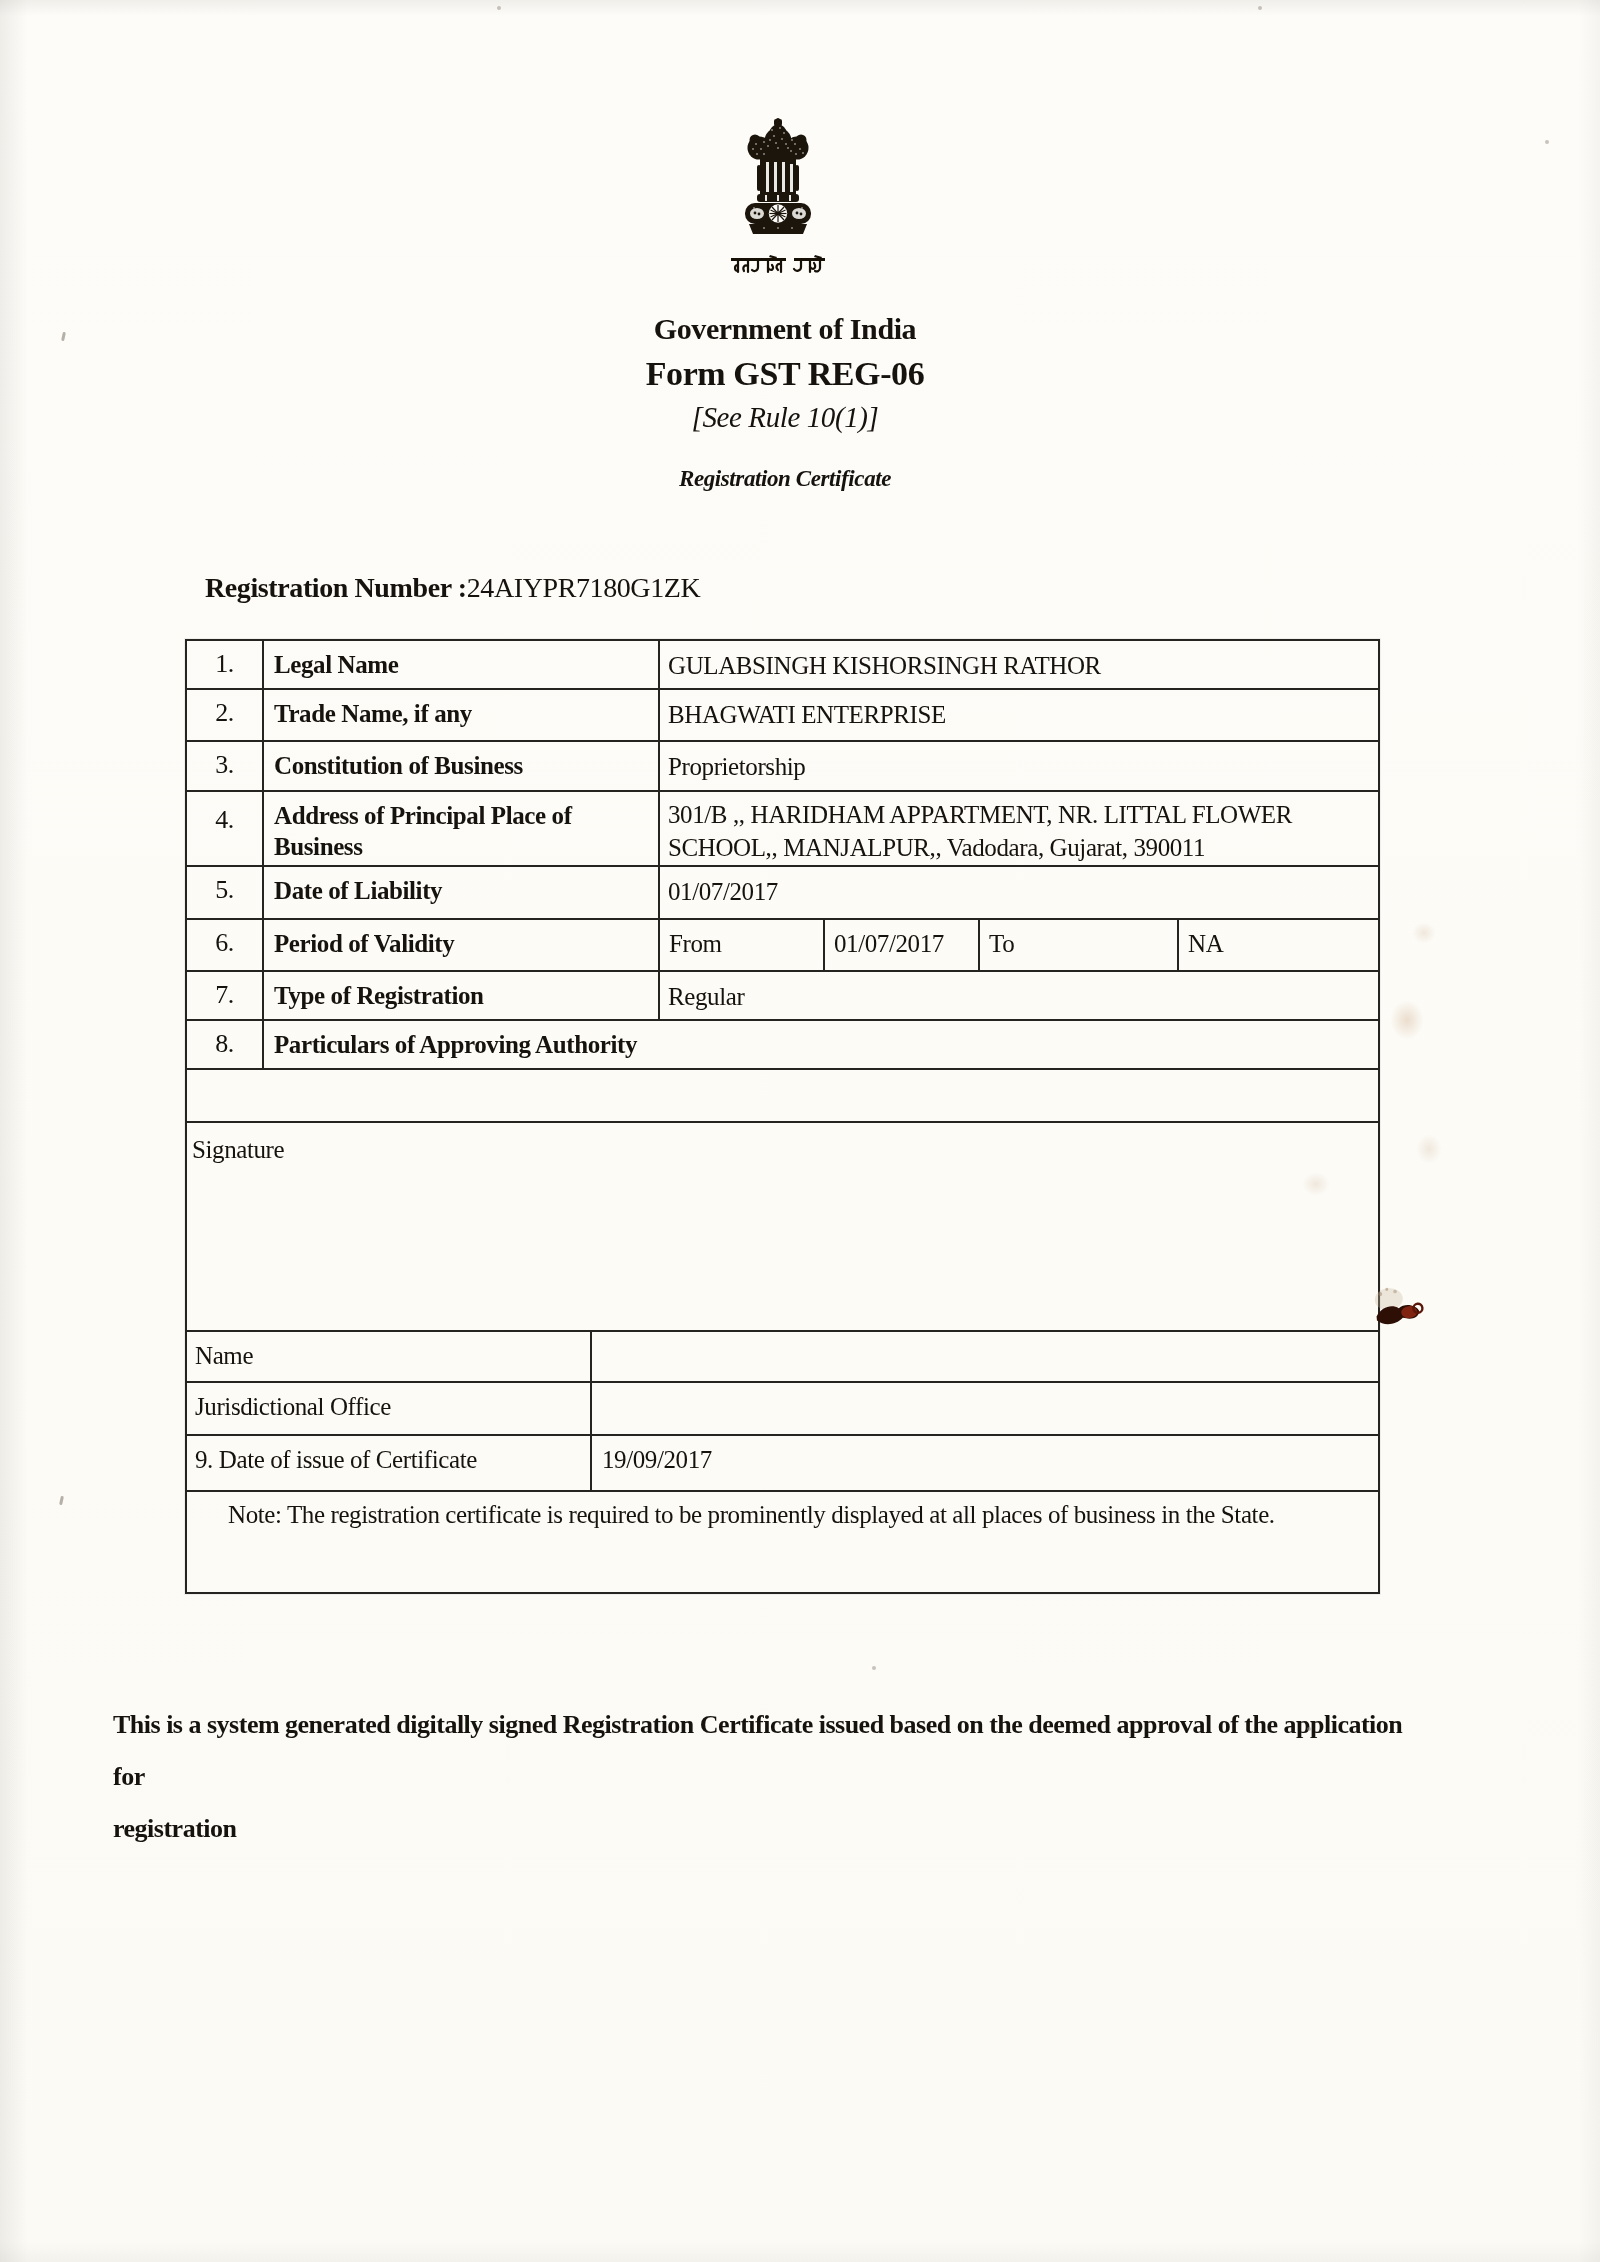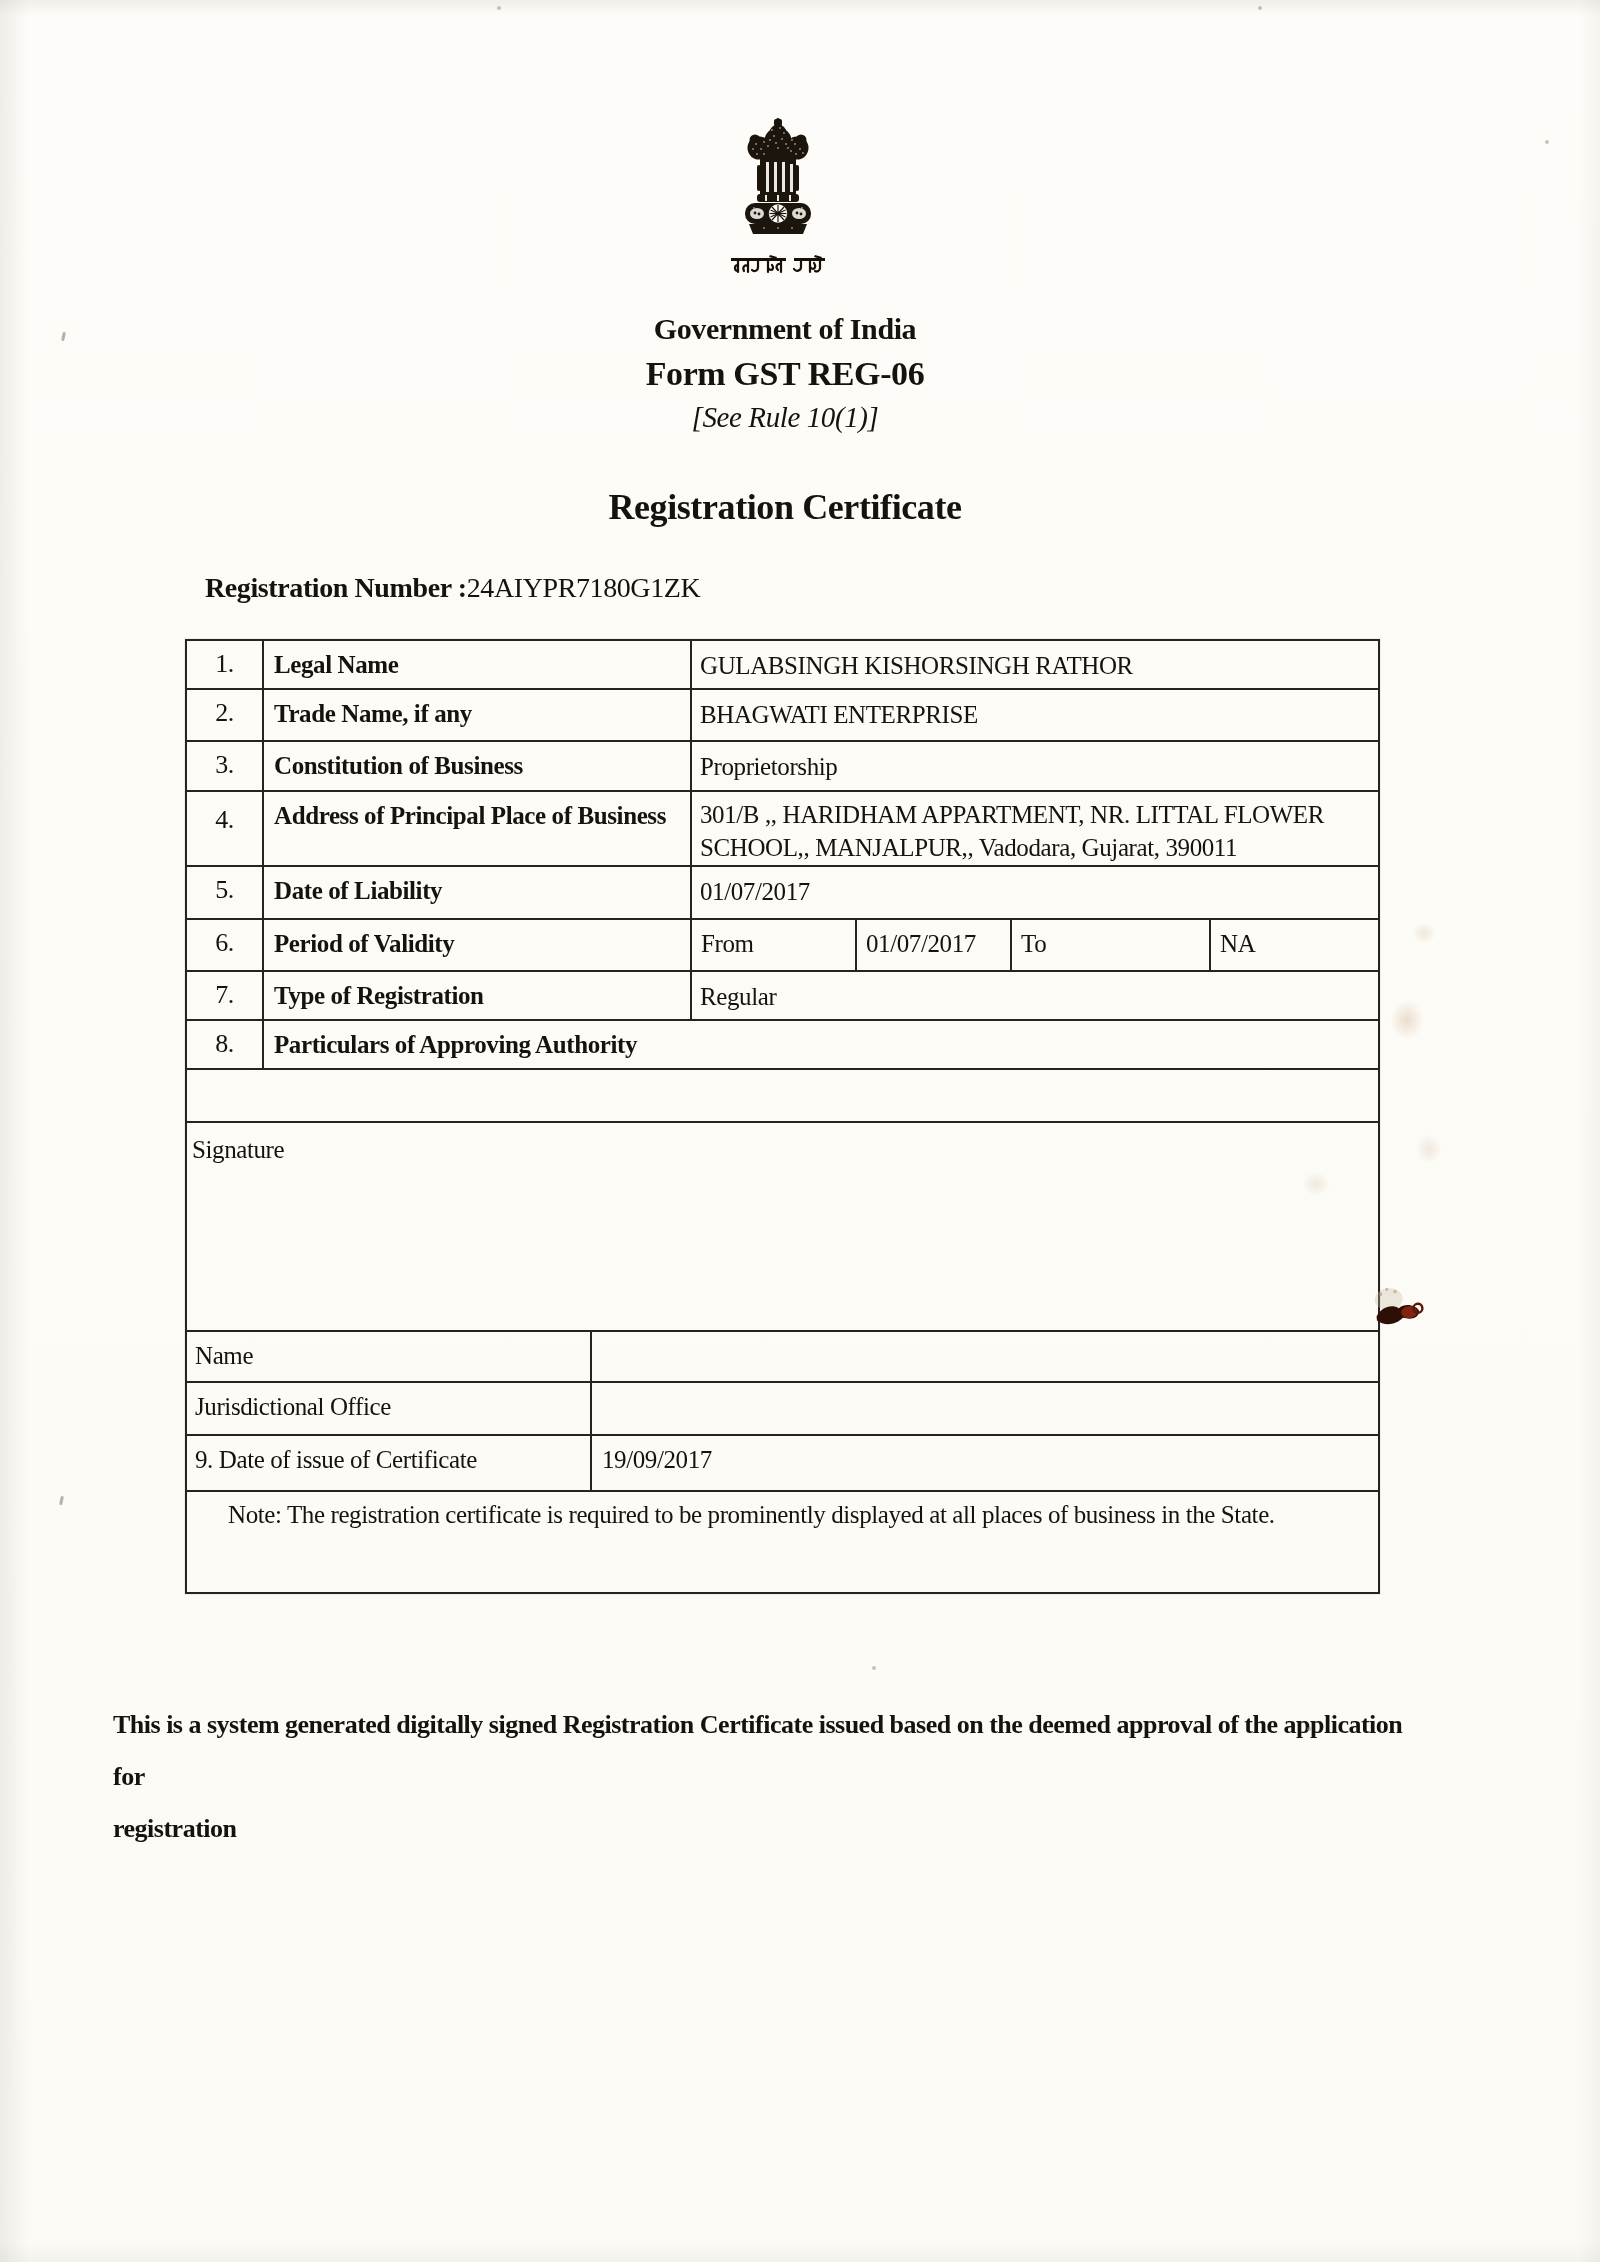--- a/index.html
+++ b/index.html
@@ -14,37 +14,37 @@
     background:
       linear-gradient(90deg, rgba(110,105,95,0.10), rgba(110,105,95,0) 28px),
       linear-gradient(270deg, rgba(110,105,95,0.06), rgba(110,105,95,0) 22px),
       linear-gradient(180deg, rgba(110,105,95,0.09), rgba(110,105,95,0) 16px),
       linear-gradient(0deg, rgba(110,105,95,0.06), rgba(110,105,95,0) 20px);
   }
   .hdr{position:absolute;left:0;width:1570px;text-align:center;}
   .h-gov{top:312px;font-size:30px;font-weight:bold;}
   .h-form{top:355px;font-size:34px;font-weight:bold;}
   .h-rule{top:401px;font-size:29px;font-style:italic;}
-  .h-cert{top:486px;font-size:36px;font-weight:bold;}
+  .h-cert{top:466px;font-size:23px;font-weight:bold;font-style:italic;}
   .emblem{position:absolute;left:734px;top:118px;}
   .motto{position:absolute;left:731px;top:255px;}
   .regnum{position:absolute;left:205px;top:572px;font-size:28px;}
   .regnum .b{font-weight:bold;}
 
   .tbl{
     position:absolute;left:185px;top:639px;width:1195px;height:955px;
     box-sizing:border-box;border:2px solid #262420;
     box-shadow:0 0 0 1px rgba(90,60,110,0.07);
   }
   .tr{display:flex;box-sizing:border-box;border-bottom:2px solid #262420;}
   .tr.last{border-bottom:none;padding-left:36px;}
   .td{box-sizing:border-box;border-right:2px solid #262420;overflow:hidden;}
   .td.end{border-right:none;}
   .num{width:77px;text-align:center;padding-top:8px;font-size:26px;}
-  .lbl{width:428px;font-weight:bold;font-size:25px;line-height:1.22;padding:9px 8px 0 10px;}
+  .lbl{width:396px;font-weight:bold;font-size:25px;line-height:1.22;padding:9px 8px 0 10px;}
   .val{flex:1;font-size:25px;line-height:1.3;padding:9px 28px 0 8px;}
   .c{font-size:25px;padding:10px 6px 0 9px;}
   .full{flex:1;}
   .sigcell{flex:1;font-size:25px;padding:13px 6px 0 5px;}
   .olbl{width:405px;font-size:25px;padding:10px 8px 0 8px;}
   .oval{flex:1;font-size:25px;padding:10px 8px 0 10px;}
   .notecell{flex:1;font-size:25px;padding:9px 8px 0 5px;}
 
   .footer{position:absolute;left:113px;top:1699px;width:1300px;
     font-size:26px;font-weight:bold;line-height:52px;letter-spacing:-0.5px;}

